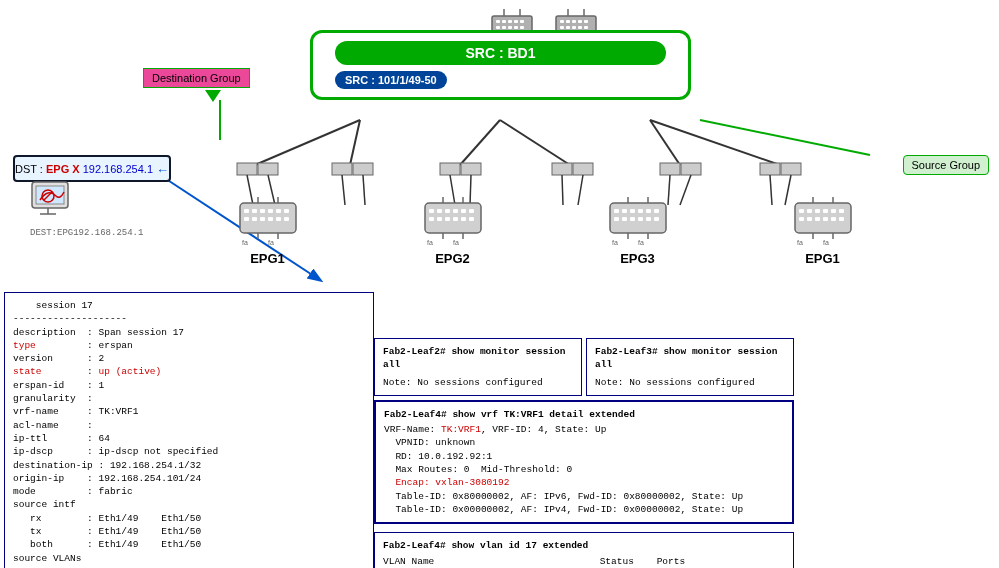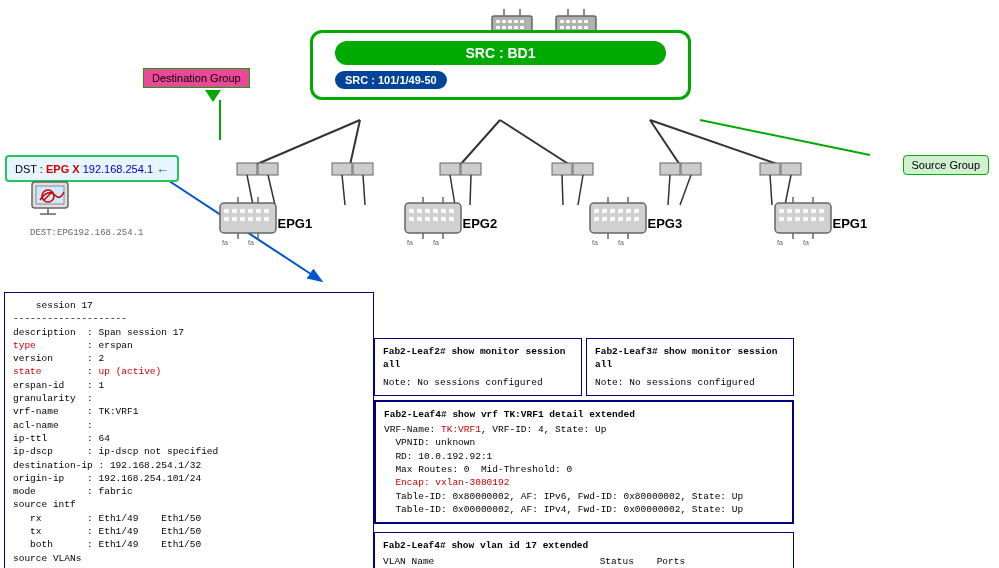--- a/index.html
+++ b/index.html
@@ -97,25 +97,25 @@
       height: 0;
       border-left: 8px solid transparent;
       border-right: 8px solid transparent;
       border-top: 12px solid #00aa00;
     }
 
     
     .dst-epg-box {
       position: absolute;
       top: 155px;
-      left: 5px;
+      left: 13px;
       background: #e8f4ff;
-      border: 2px solid #22c55e;
+      border: 2px solid #0f172a;
       border-radius: 4px;
-      padding: 4px 8px;
+      padding: 4px 0;
       font-size: 11px;
       font-family: Arial, sans-serif;
       white-space: nowrap;
     }
     .dst-epg-box .dst-label { color: #000; }
     .dst-epg-box .epg-x { color: #cc0000; font-weight: bold; }
     .dst-epg-box .ip-addr { color: #0000cc; }
 
     
     .monitor-icon-area {
@@ -129,21 +129,21 @@
       position: absolute;
       top: 195px;
       left: 175px;
       width: 740px;
       display: flex;
       justify-content: space-around;
     }
 
     .epg-node {
       display: flex;
-      flex-direction: row;
+      flex-direction: column;
       align-items: center;
       width: 100px;
     }
 
     .epg-label {
       font-size: 13px;
       font-family: Arial, sans-serif;
       font-weight: bold;
       margin-top: 4px;
     }

